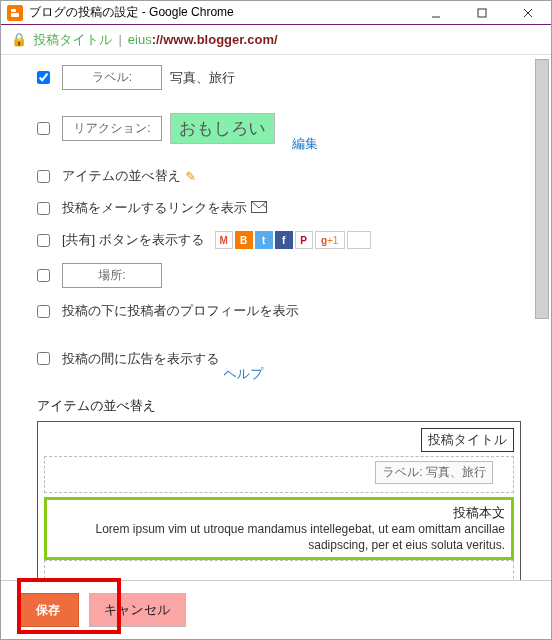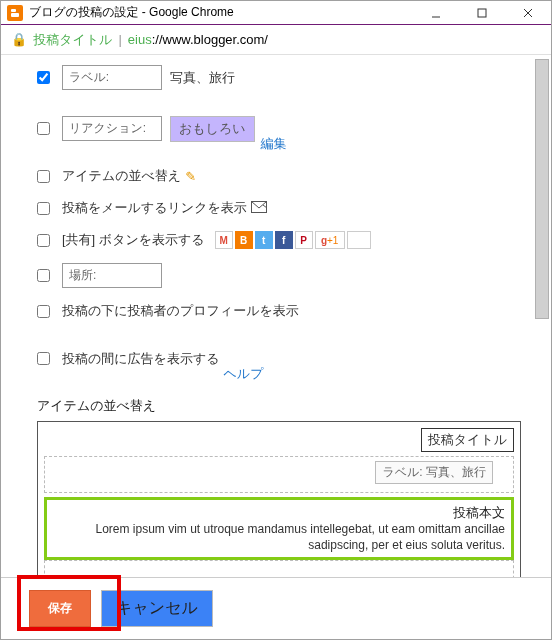--- a/index.html
+++ b/index.html
@@ -27,36 +27,36 @@
   .win-btn svg { width: 10px; height: 10px; stroke: #333; stroke-width: 1; fill: none; }
 
   .urlbar {
     height: 30px; display: flex; align-items: center; padding: 0 10px;
     border-bottom: 1px solid #e0e0e0; font-size: 13px;
   }
   .lock-icon { color: #4caf50; margin-right: 6px; }
   .url-secure { color: #4caf50; }
   .url-sep { color: #999; margin: 0 6px; }
   .url-https { color: #4caf50; }
-  .url-rest { color: #000000; }
+  .url-rest { color: #7f1d1d; font-weight: bold; }
 
   .content { flex: 1; padding: 10px 30px 0 36px; overflow-y: auto; position: relative; }
 
   .option-row { display: flex; align-items: center; margin-bottom: 14px; }
   .option-row input[type="checkbox"] {
     width: 13px; height: 13px; margin-right: 12px;
   }
   .txtbox {
     border: 1px solid #999; background: #fff; padding: 3px 6px;
-    font-size: 12px; color: #666; margin-right: 8px; min-width: 100px;
+    font-size: 12px; color: #666; margin-right: 8px; min-width: 100px; text-align: center;
   }
   .static { font-size: 13px; color: #333; }
   .btn-small {
-    border: 1px solid #bbb; background: #c4b5fd; color: #555;
-    padding: 3px 8px; font-size: 13px; margin-right: 6px;
+    border: 1px solid #bbb; background: #86efac; color: #555;
+    padding: 3px 8px; font-size: 17px; margin-right: 17px;
   }
   .link { color: #2277cc; text-decoration: none; font-size: 13px; margin-top: 31px; }
   .pencil-icon { color: #e59800; margin-left: 4px; }
   .mail-icon { margin-left: 4px; }
   .mail-icon svg { width:16px; height:12px; }
 
   .share-icons { display: flex; align-items: center; gap: 2px; }
   .share-icons .sq {
     width: 18px; height: 18px; border: 1px solid #ccc; display: flex;
     align-items: center; justify-content: center; font-size: 10px; font-weight: bold;
@@ -79,30 +79,30 @@
     font-size: 12px; color: #333;
   }
   .arr-item.fence-only { height: 24px; }
   .arr-title { border: 1px solid #333; display: inline-block; padding: 2px 6px; font-size: 13px; margin-bottom: 4px; }
   .arr-labels { border: 1px solid #bbb; display: inline-block; padding: 2px 6px; font-size: 12px; color:#666; background:#fafafa; margin-bottom:4px; }
   .arr-body { border: 3px solid #84cc16; padding: 4px 6px; }
   .arr-body .hd { font-size: 13px; color:#222; }
   .arr-body .lorem { font-size: 12px; color:#333; line-height:1.3; }
 
   .bottom-bar {
-    border-top: 1px solid #ccc; padding: 12px 28px;
+    border-top: 1px solid #ccc; padding: 12px 16px;
     display: flex; gap: 10px; position: relative;
   }
   .btn-save {
     background: #ef6c3d; color: #fff; border: 1px solid #d85a2c;
     padding: 7px 18px; font-size: 12px; font-weight: bold; cursor: pointer;
   }
   .btn-cancel {
-    background: #3b82f6; color: #222; border: 1px solid #bbb;
-    padding: 7px 14px; font-size: 16px; cursor: pointer; font-family: Liberation Mono, monospace;
+    background: #fca5a5; color: #222; border: 1px solid #bbb;
+    padding: 7px 14px; font-size: 13px; cursor: pointer; font-family: Liberation Mono, monospace;
   }
   .highlight-box {
     position: absolute; border: 4px solid #e60000;
     left: 16px; top: -3px; width: 104px; height: 56px; pointer-events: none;
   }
 
   .scrollbar-fake {
     position:absolute; right:2px; top:4px; width:14px; height:96%;
   }
   .scrollbar-fake .thumb {

